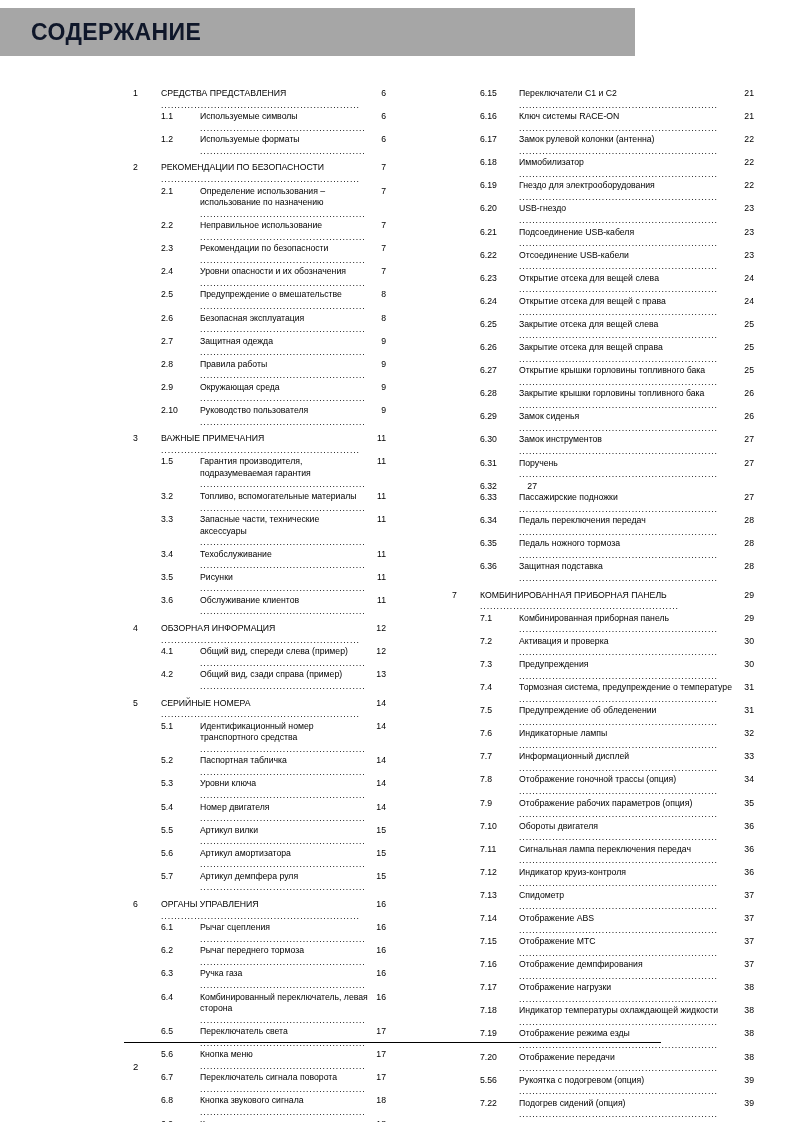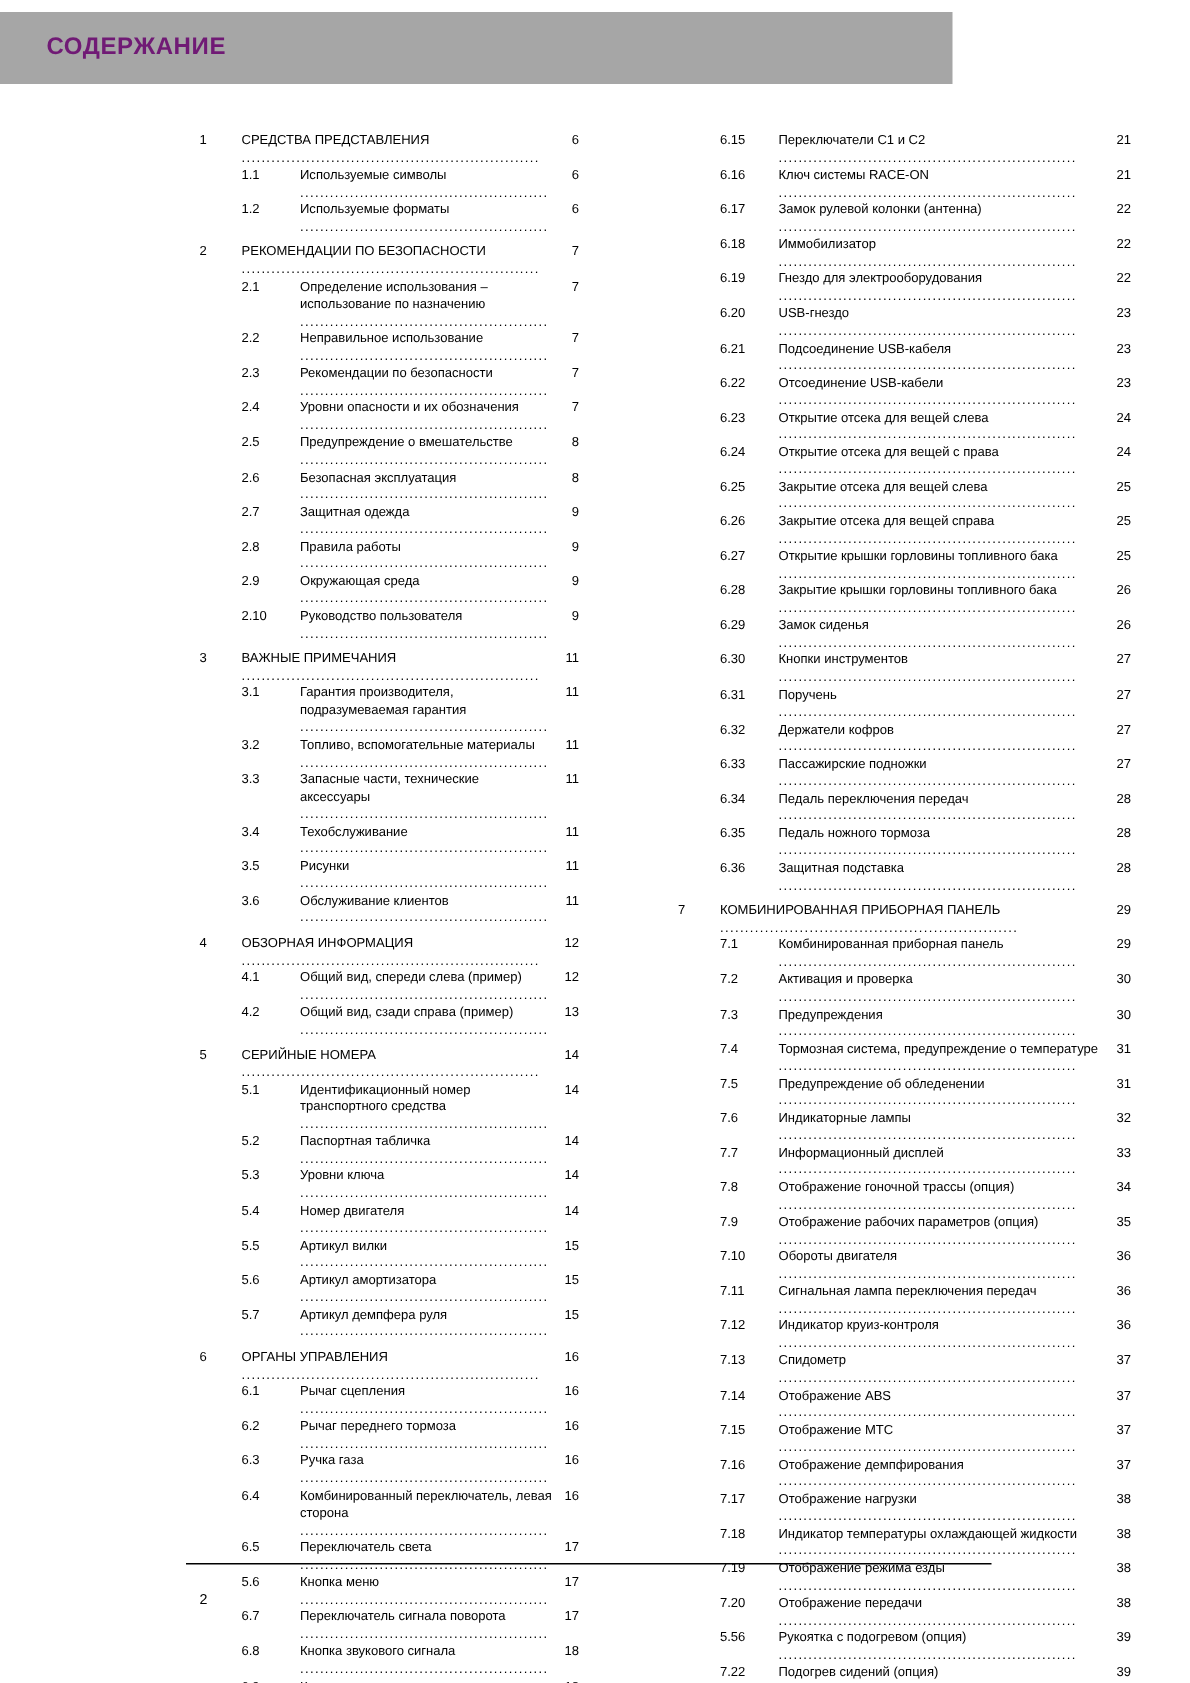--- a/index.html
+++ b/index.html
@@ -25,24 +25,24 @@
     position: absolute;
     left: 0;
     top: 8px;
     width: 635px;
     height: 48px;
     background: #a6a6a6;
     display: flex;
     align-items: center;
   }
   .header-title {
-    font-size: 16px;
+    font-size: 23px;
     font-weight: bold;
     letter-spacing: 0.4px;
-    color: #701a75;
+    color: #0f172a;
     padding-left: 31px;
   }
   
   .toc {
     position: absolute;
     left: 0;
     top: 88px;
     width: 793px;
     display: flex;
     gap: 0px;
@@ -196,21 +196,21 @@
           <span class="num">2.10</span>
           <span class="txtwrap"><span class="txt">Руководство пользователя</span><span class="dots"> ..................................................</span></span>
           <span class="pg">9</span>
         </div>
         <div class="entry lvl1 gap-before">
           <span class="num">3</span>
           <span class="txtwrap"><span class="txt">ВАЖНЫЕ ПРИМЕЧАНИЯ</span><span class="dots"> ............................................................</span></span>
           <span class="pg">11</span>
         </div>
         <div class="entry lvl2">
-          <span class="num">3.1</span>
+          <span class="num">1.5</span>
           <span class="txtwrap"><span class="txt">Гарантия производителя, подразумеваемая гарантия</span><span class="dots"> ..................................................</span></span>
           <span class="pg">11</span>
         </div>
         <div class="entry lvl2">
           <span class="num">3.2</span>
           <span class="txtwrap"><span class="txt">Топливо, вспомогательные материалы</span><span class="dots"> ..................................................</span></span>
           <span class="pg">11</span>
         </div>
         <div class="entry lvl2">
           <span class="num">3.3</span>
@@ -409,31 +409,30 @@
           <span class="txtwrap"><span class="txt">Закрытие крышки горловины топливного бака</span><span class="dots"> ............................................................</span></span>
           <span class="pg">26</span>
         </div>
         <div class="entry lvl2">
           <span class="num">6.29</span>
           <span class="txtwrap"><span class="txt">Замок сиденья</span><span class="dots"> ............................................................</span></span>
           <span class="pg">26</span>
         </div>
         <div class="entry lvl2">
           <span class="num">6.30</span>
-          <span class="txtwrap"><span class="txt">Кнопки инструментов</span><span class="dots"> ............................................................</span></span>
+          <span class="txtwrap"><span class="txt">Замок инструментов</span><span class="dots"> ............................................................</span></span>
           <span class="pg">27</span>
         </div>
         <div class="entry lvl2">
           <span class="num">6.31</span>
           <span class="txtwrap"><span class="txt">Поручень</span><span class="dots"> ............................................................</span></span>
           <span class="pg">27</span>
         </div>
         <div class="entry lvl2">
           <span class="num">6.32</span>
-          <span class="txtwrap"><span class="txt">Держатели кофров</span><span class="dots"> ............................................................</span></span>
           <span class="pg">27</span>
         </div>
         <div class="entry lvl2">
           <span class="num">6.33</span>
           <span class="txtwrap"><span class="txt">Пассажирские подножки</span><span class="dots"> ............................................................</span></span>
           <span class="pg">27</span>
         </div>
         <div class="entry lvl2">
           <span class="num">6.34</span>
           <span class="txtwrap"><span class="txt">Педаль переключения передач</span><span class="dots"> ............................................................</span></span>

